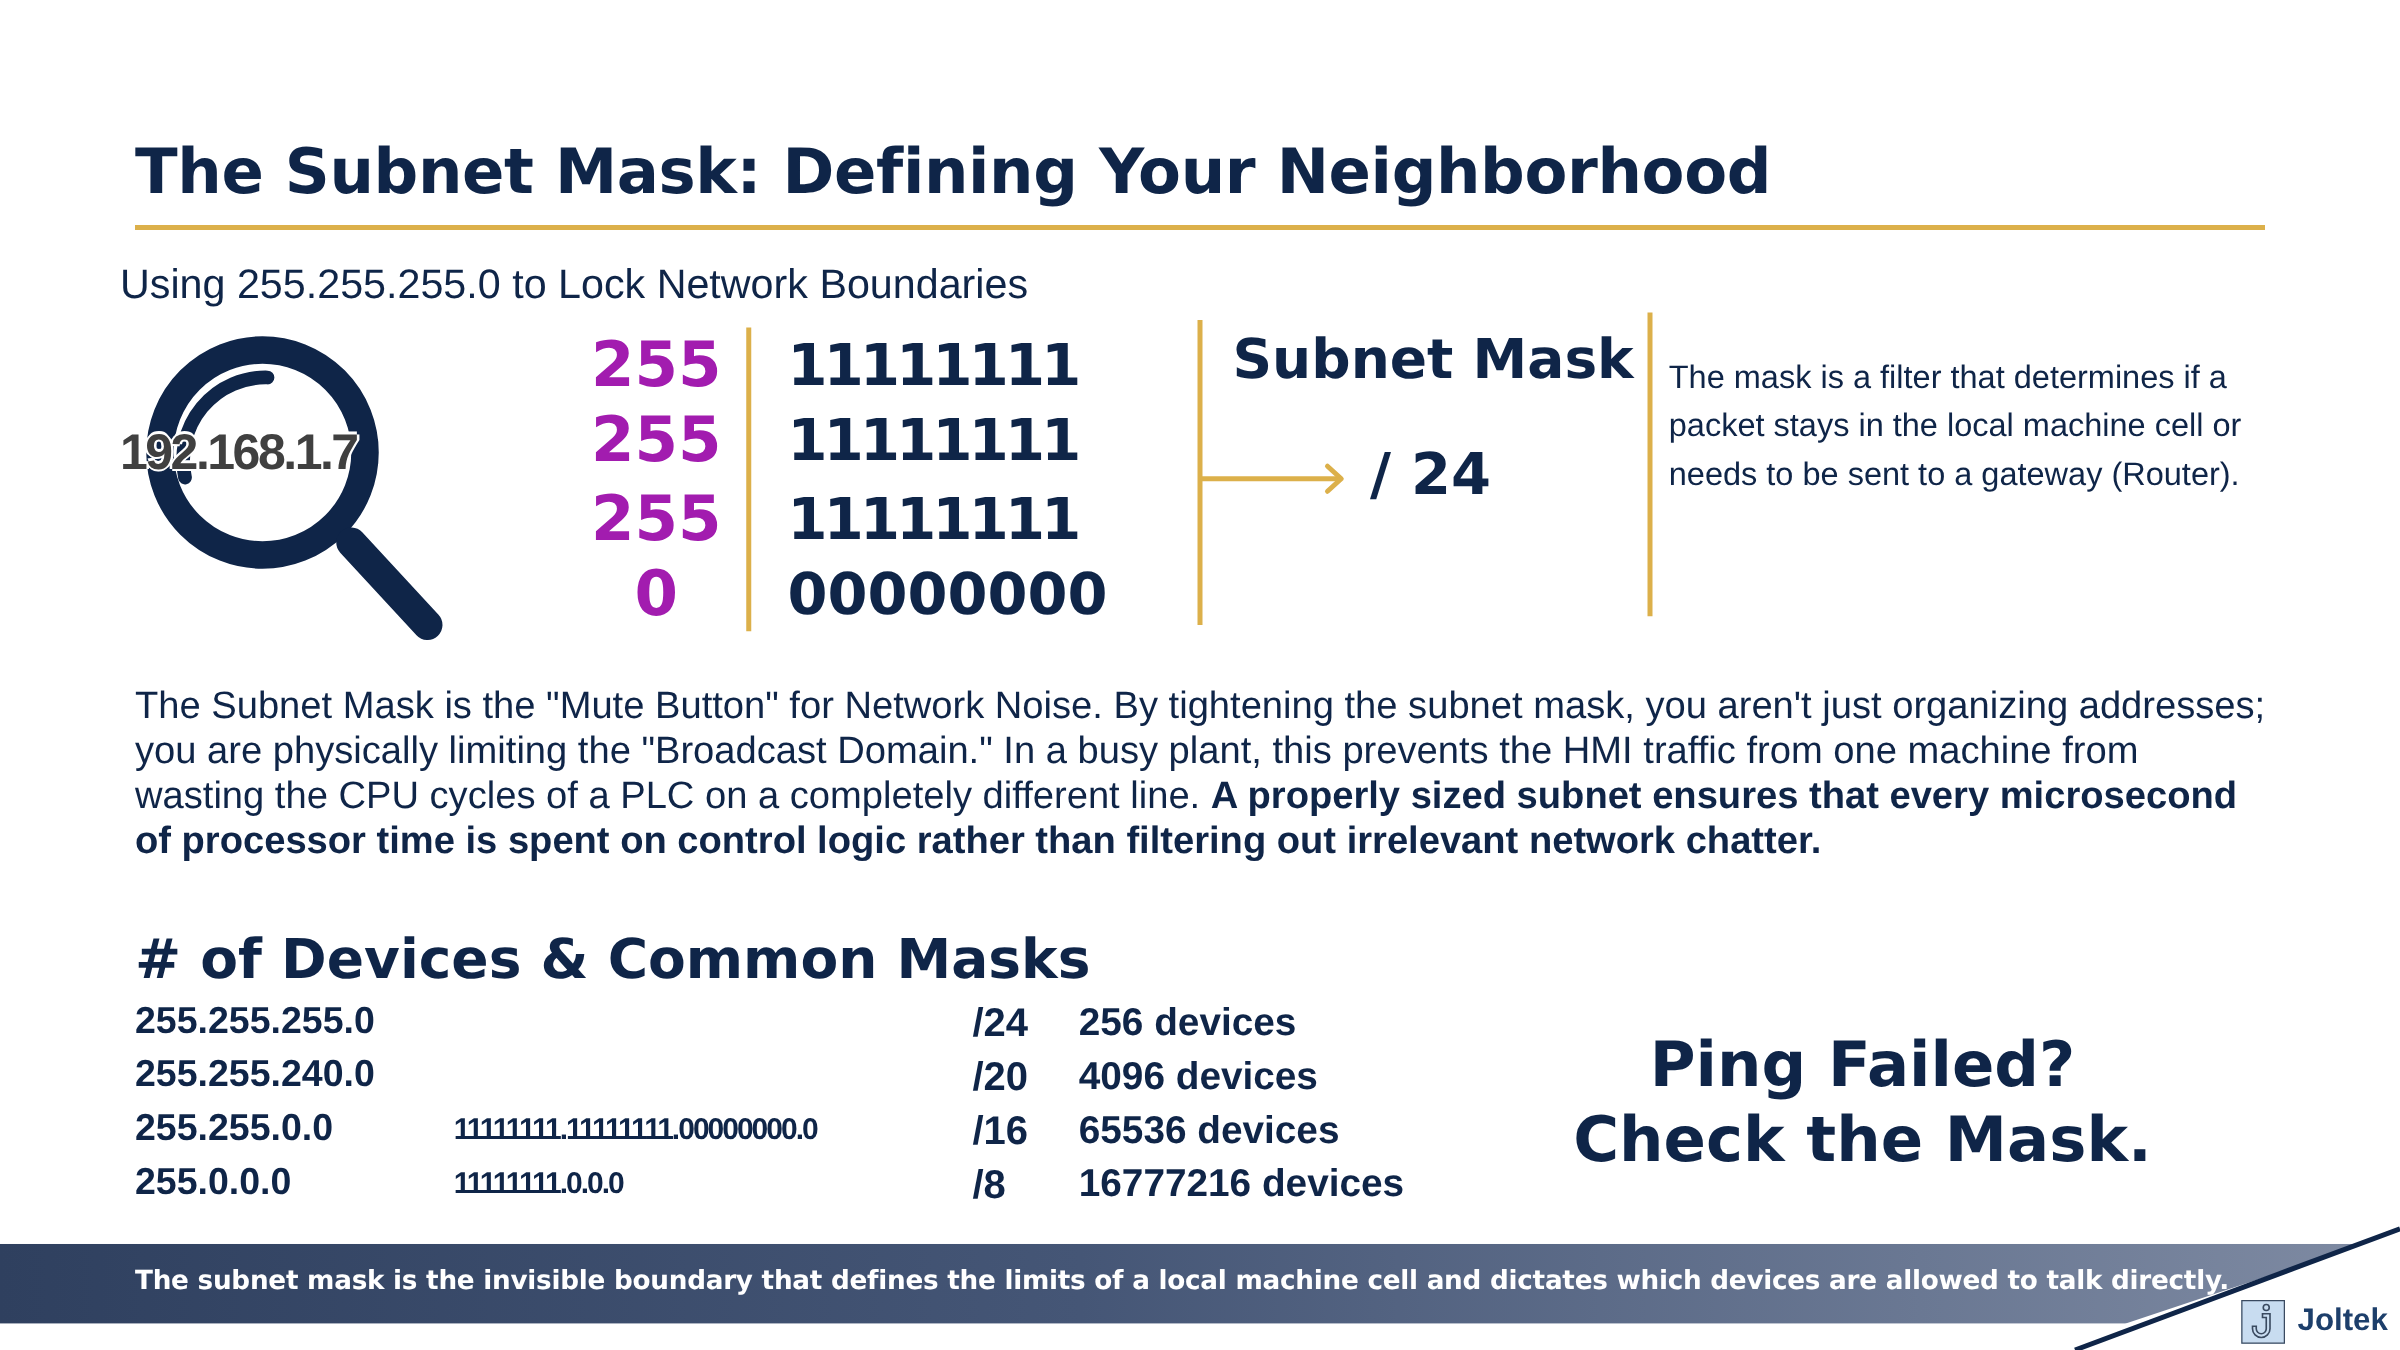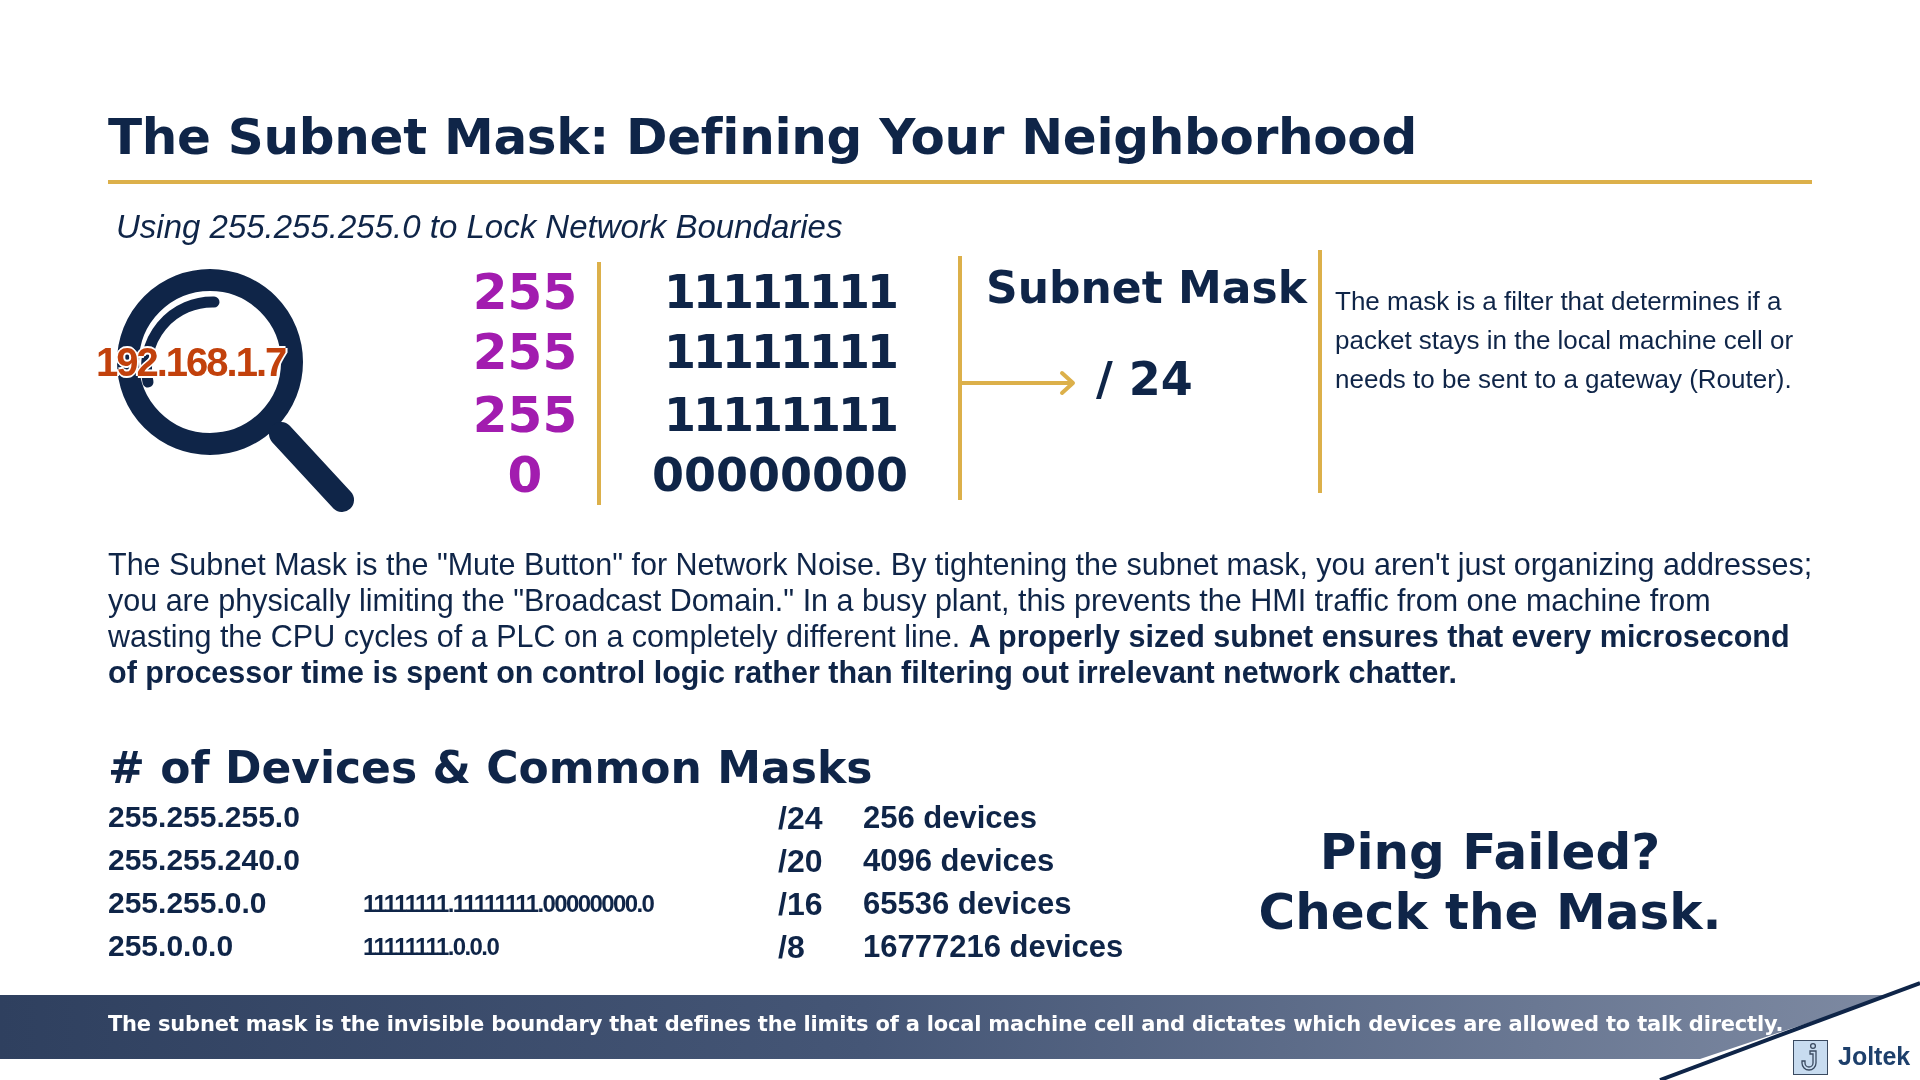--- a/index.html
+++ b/index.html
@@ -10,43 +10,42 @@
 
     #page-title {
       left: 108px; top: 108px;
       font-size: 50px; font-weight: 700; letter-spacing: -0.3px;
       white-space: nowrap; color: #0f2548;
     }
     #title-rule {
       left: 108px; top: 180px; width: 1704px; height: 4px; background: #dcb04a;
     }
     #subtitle {
-      left: 116px; top: 208px;
+      left: 96px; top: 208px;
       font-size: 33px; font-weight: 300; color: #0f2548; white-space: nowrap;
       font-family: "Liberation Sans", sans-serif;
-      font-style: italic;
     }
 
     
     #magnifier { left: 96px; top: 262px; width: 270px; height: 250px; }
     #ip-label {
       left: 96px; top: 340px; width: 218px;
-      font-size: 40px; font-weight: 700; color: #c2410c; white-space: nowrap;
+      font-size: 40px; font-weight: 700; color: #404040; white-space: nowrap;
       letter-spacing: -2px;
       text-shadow: -2px 0 #fff, 2px 0 #fff, 0 -2px #fff, 0 2px #fff;
       font-family: "Liberation Sans", sans-serif;
     }
 
     
     .dec {
       left: 470px; width: 110px; text-align: center;
       font-size: 50px; font-weight: 700; line-height: 60px; color: #a21caf;
     }
     .bin {
-      left: 630px; width: 300px; text-align: center;
+      left: 630px; width: 300px; text-align: left;
       font-size: 46px; font-weight: 700; line-height: 60px; color: #0f2548;
       letter-spacing: -3px;
     }
     .bin.zero { letter-spacing: 0px; font-size: 46px; }
     .vline { width: 4px; background: #dcb04a; }
     #vline-1 { left: 597px; top: 262px; height: 243px; }
     #vline-2 { left: 958px; top: 256px; height: 244px; }
     #vline-3 { left: 1318px; top: 250px; height: 243px; }
 
     #subnet-mask-label {

